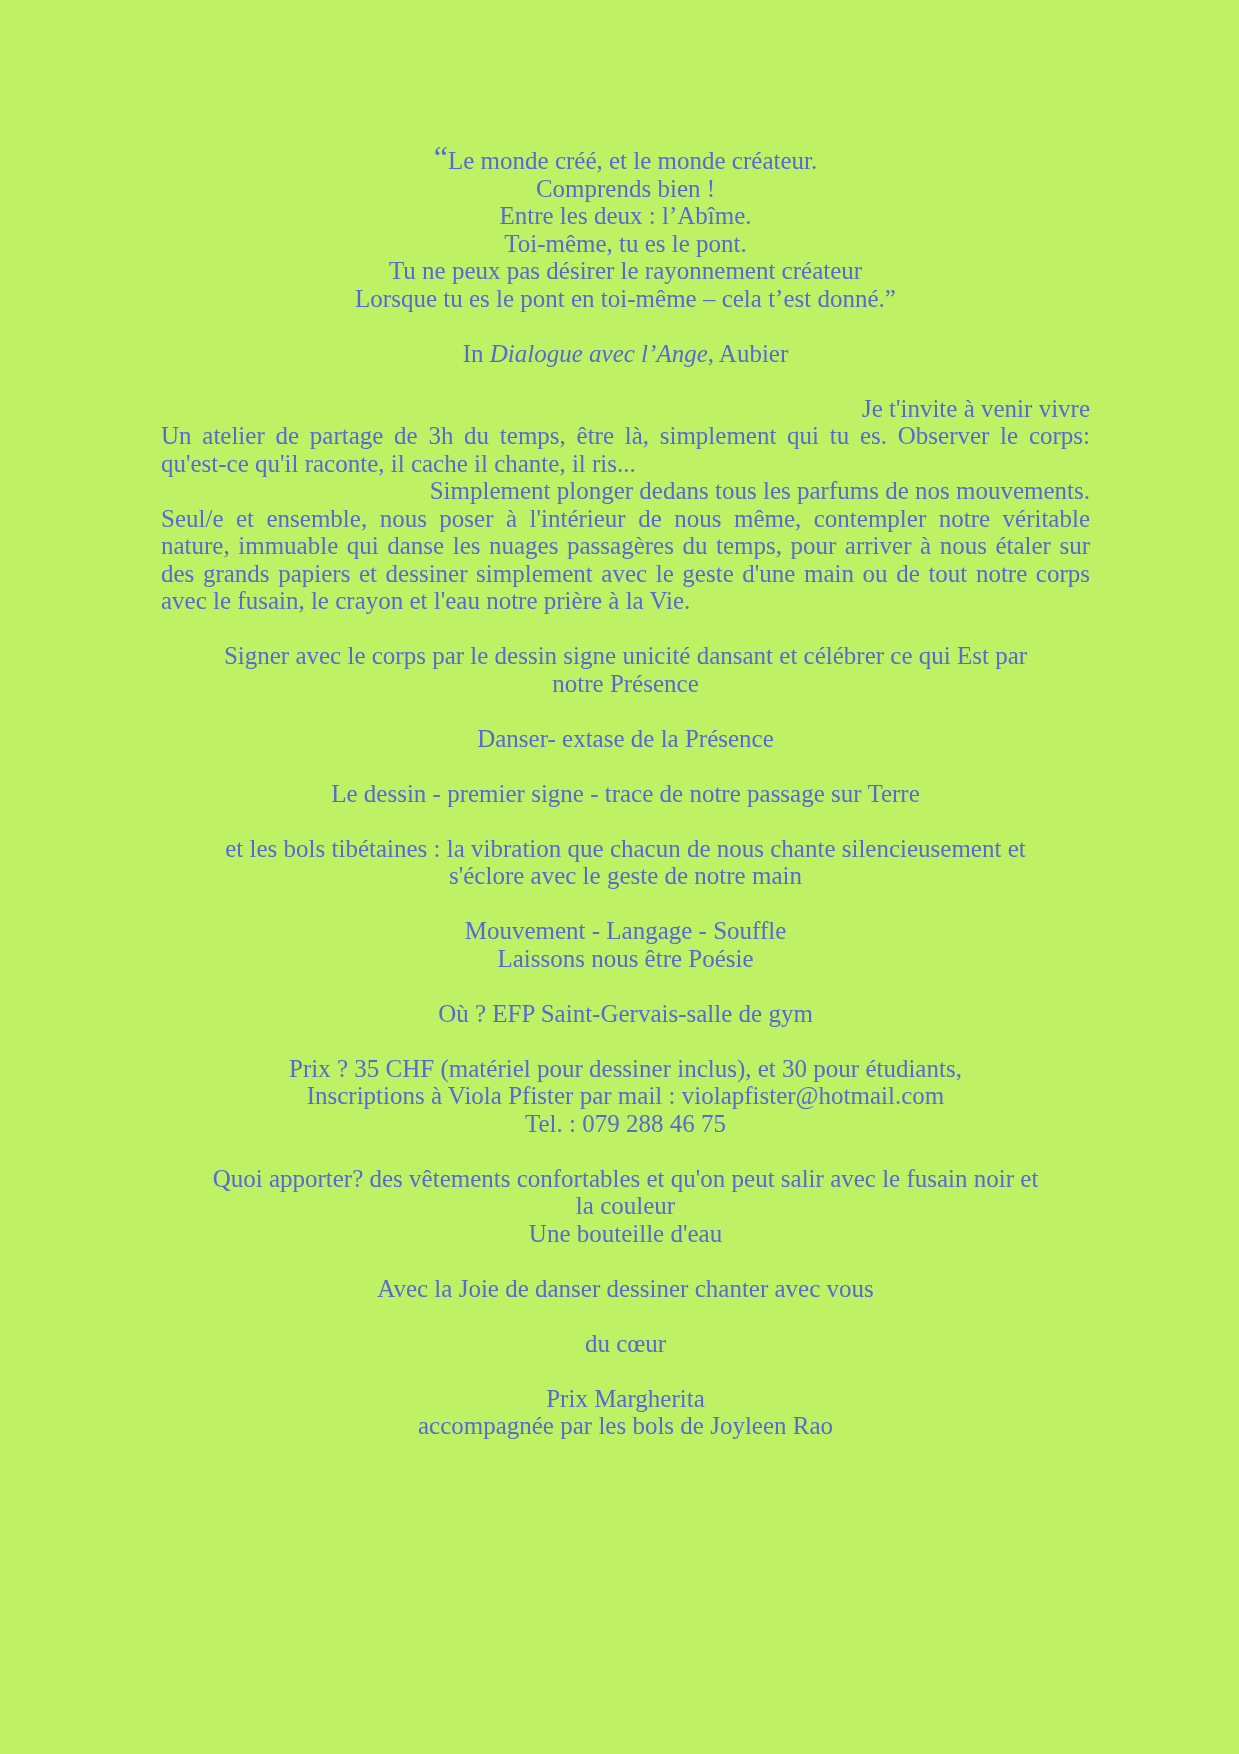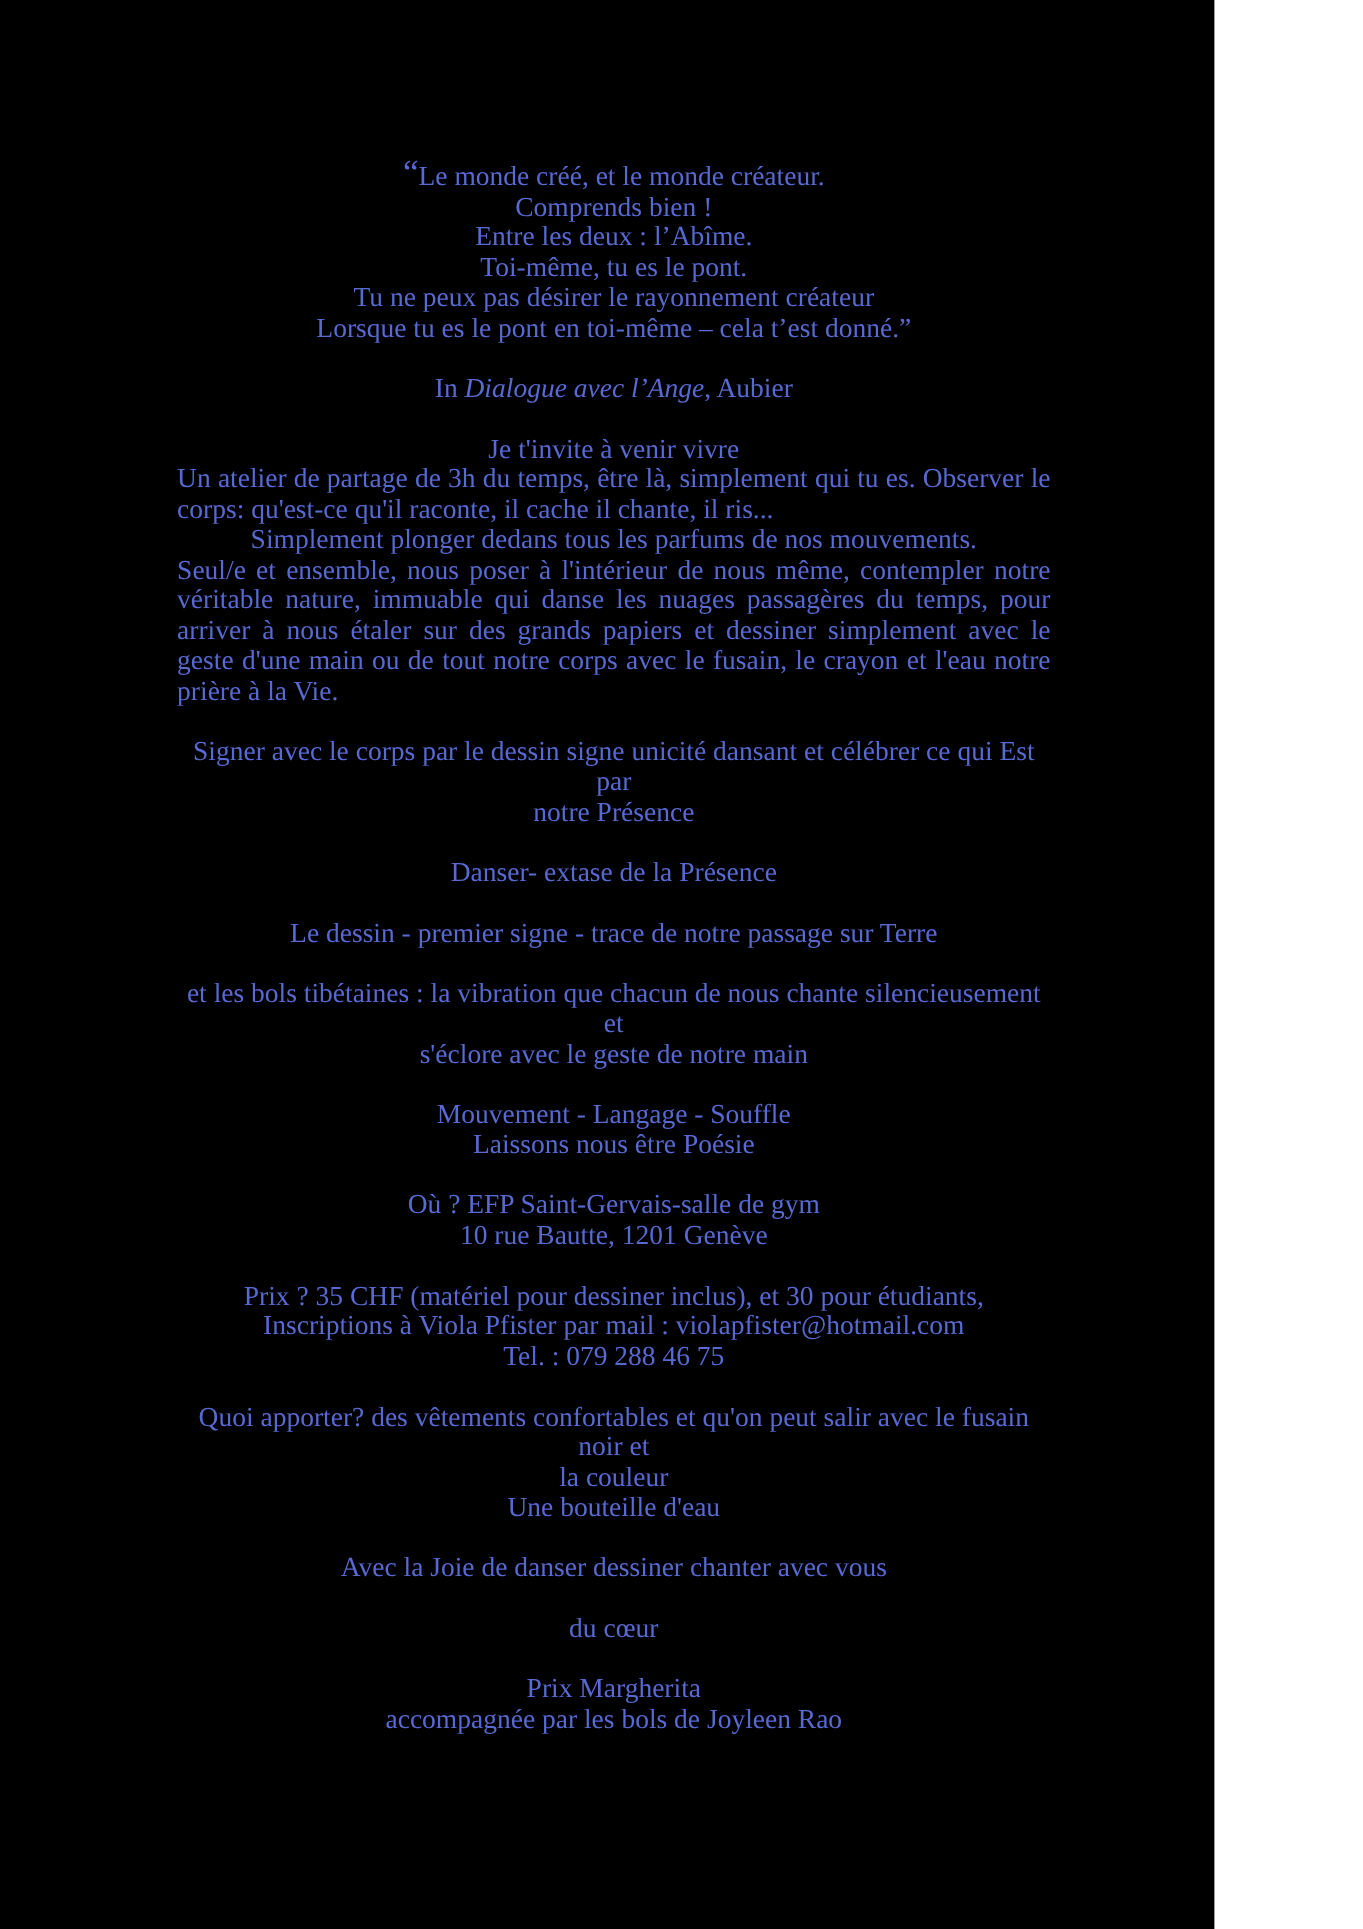--- a/index.html
+++ b/index.html
@@ -2,37 +2,37 @@
 <html><head>
 <meta charset="utf-8">
 <style>
   html, body {
     margin: 0;
     padding: 0;
     background: #ffffff;
   }
   .page {
     position: relative;
-    width: 1104px;
+    width: 1239px;
     height: 1754px;
     box-sizing: border-box;
-    background: #000000;
+    background: #bef264;
     padding: 147px 149px 0 161px;
     font-family: "Liberation Serif", serif;
     font-size: 25px;
     line-height: 27.5px;
     color: #5869d2;
     overflow: hidden;
   }
   .doc-body { width: 100%; }
   .block { margin: 0; }
   .block + .block { margin-top: 27.5px; }
   .line { min-height: 27.5px; }
   .align-center .line { text-align: center; }
-  .align-left .line { text-align: center; }
+  .align-left .line { text-align: right; }
   .line.justify {
     text-align: justify;
     text-justify: inter-word;
   }
   .italic { font-style: italic; }
   .quote-mark {
     font-size: 32px;
     line-height: 0;
     vertical-align: 1px;
   }
@@ -72,21 +72,20 @@
       <div class="block align-center">
         <div class="line">et les bols tibétaines : la vibration que chacun de nous chante silencieusement et</div>
         <div class="line">s'éclore avec le geste de notre main</div>
       </div>
       <div class="block align-center">
         <div class="line">Mouvement - Langage - Souffle</div>
         <div class="line">Laissons nous être Poésie</div>
       </div>
       <div class="block align-center">
         <div class="line">Où ? EFP Saint-Gervais-salle de gym</div>
-        <div class="line">10 rue Bautte, 1201 Genève</div>
       </div>
       <div class="block align-center">
         <div class="line">Prix ? 35 CHF (matériel pour dessiner inclus), et 30 pour étudiants,</div>
         <div class="line">Inscriptions à Viola Pfister par mail : violapfister@hotmail.com</div>
         <div class="line">Tel. : 079 288 46 75</div>
       </div>
       <div class="block align-center">
         <div class="line">Quoi apporter? des vêtements confortables et qu'on peut salir avec le fusain noir et</div>
         <div class="line">la couleur</div>
         <div class="line">Une bouteille d'eau</div>

